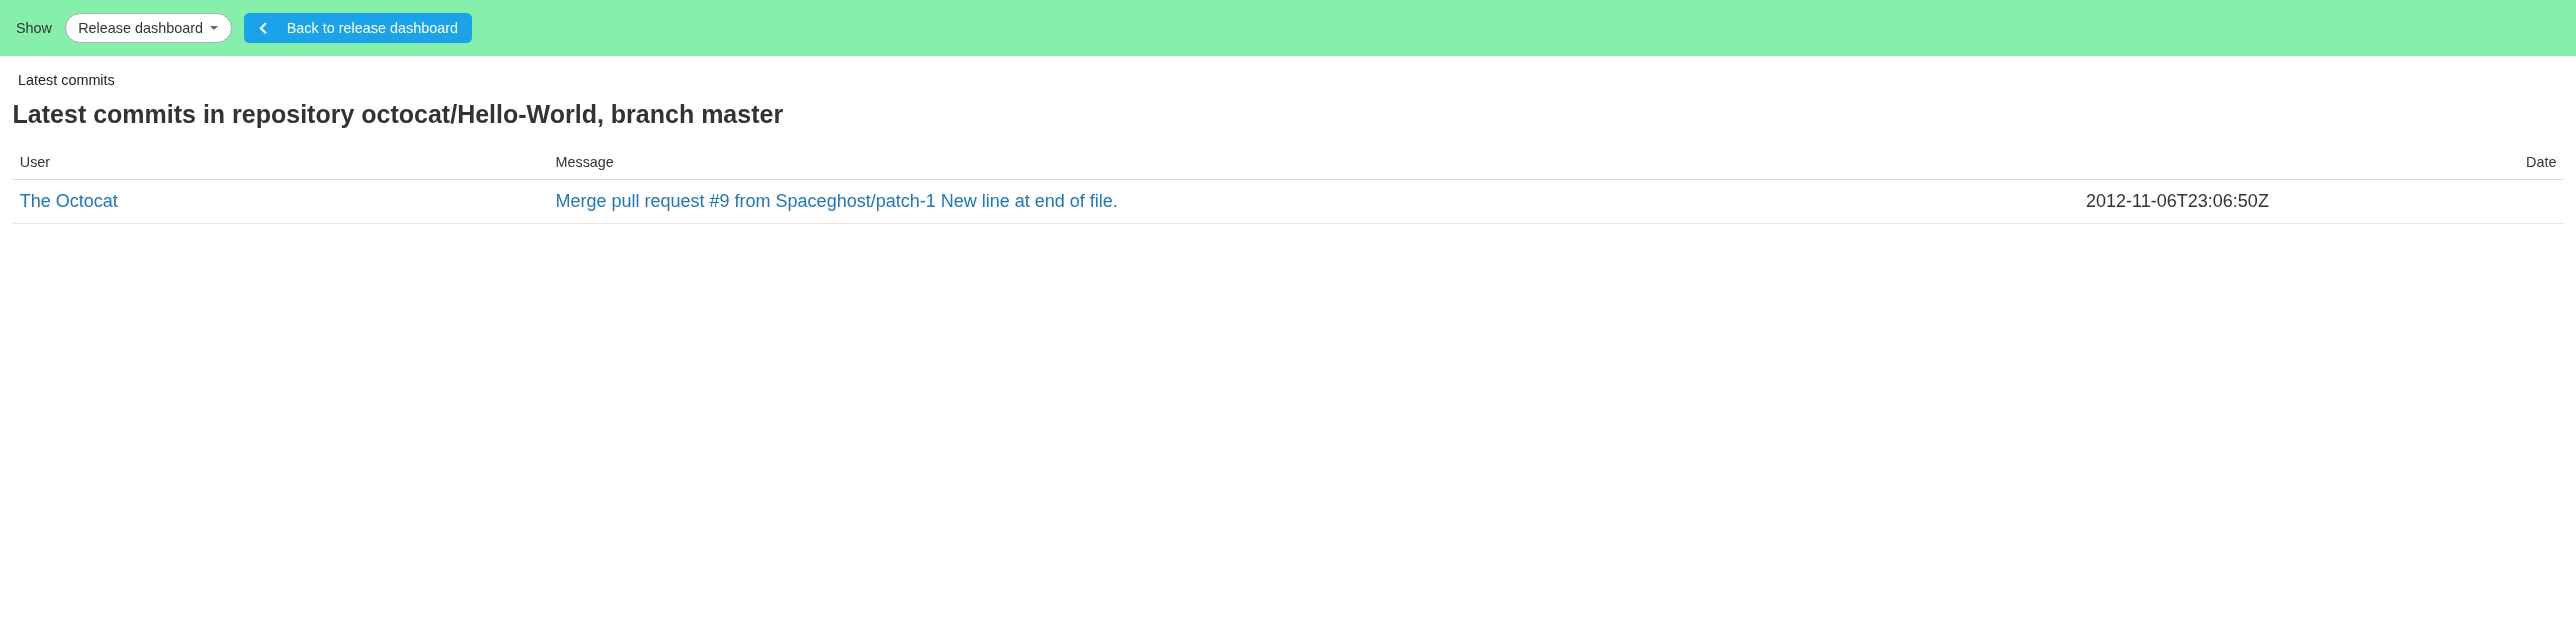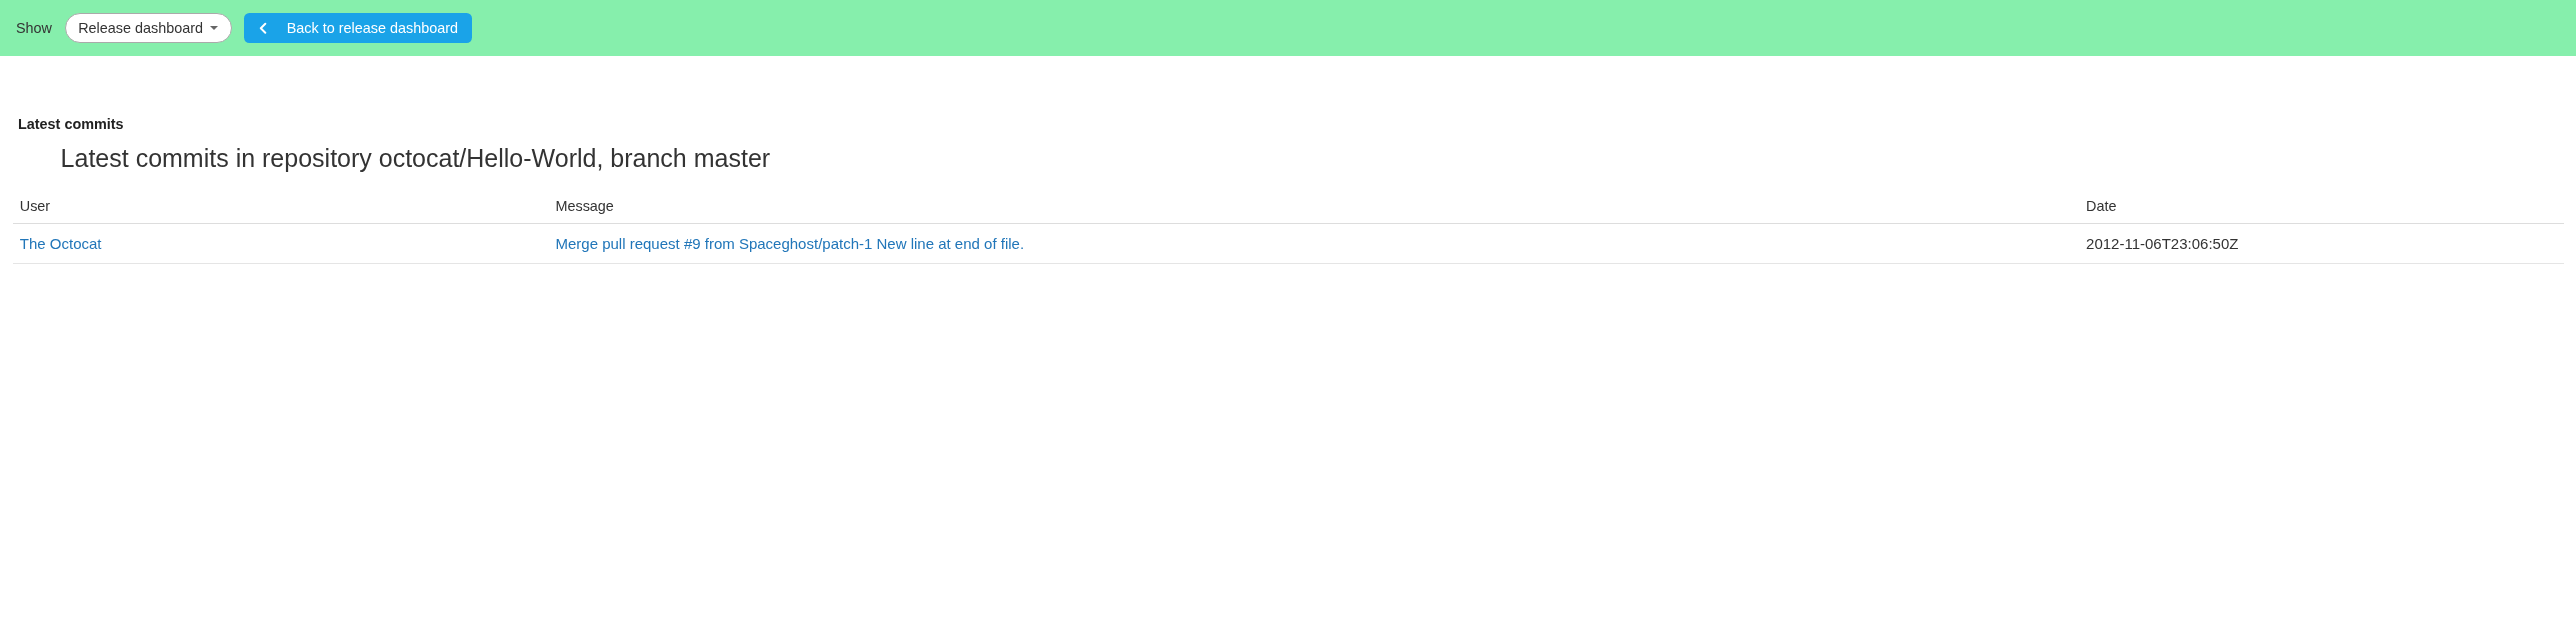--- a/index.html
+++ b/index.html
@@ -4,29 +4,29 @@
 <style>
 * { margin: 0; padding: 0; box-sizing: border-box; }
 body { font-family: -apple-system, BlinkMacSystemFont, "Segoe UI", Helvetica, Arial, sans-serif; background: #fff; color: #333; font-size: 14.4px; }
 .toolbar { background: #86efac; padding: 12.6px 16px; display: flex; align-items: center; gap: 12.6px; }
 .show-label { font-size: 14.4px; color: #333; }
 .dropdown { display: inline-flex; align-items: center; gap: 7.2px; background: #fff; border: 0.9px solid #aaa; border-radius: 15px; padding: 6.3px 12.6px; font-size: 14.4px; color: #333; cursor: pointer; }
 .dropdown .caret { width: 0; height: 0; border-left: 4.5px solid transparent; border-right: 4.5px solid transparent; border-top: 4.5px solid #666; }
 .btn-primary { display: inline-flex; align-items: center; gap: 19px; background: #1aa3e8; color: #fff; border: none; border-radius: 5.4px; padding: 7.2px 14.4px; font-size: 14.4px; cursor: pointer; }
 .btn-primary .chev { display: inline-block; }
 .btn-primary .chev svg { display: block; }
-.tab-title { padding: 16px 18px 5.4px; font-size: 14.4px; font-weight: 700; color: #222; margin-top: 44px; }
-.heading { padding: 7.2px 12.6px 16px; font-size: 25px; font-weight: 400; color: #333; margin-left: 48px; }
+.tab-title { padding: 16px 18px 5.4px; font-size: 14.4px; font-weight: 400; color: #222; }
+.heading { padding: 7.2px 12.6px 16px; font-size: 25px; font-weight: 700; color: #333; }
 table { width: calc(100% - 25px); margin: 0 12.6px; border-collapse: collapse; }
 thead th { text-align: left; font-weight: 400; font-size: 14.4px; color: #333; padding: 9px 7.2px; border-bottom: 1.8px solid #ddd; }
-tbody td { padding: 10.8px 7.2px; border-bottom: 0.9px solid #e5e5e5; font-size: 15px; }
+tbody td { padding: 10.8px 7.2px; border-bottom: 0.9px solid #e5e5e5; font-size: 18px; }
 tbody td a { color: #2176b9; text-decoration: none; }
 .col-user { width: 21%; }
 .col-msg { width: 60%; }
-.col-date { width: 19%; }
+.col-date { width: 19%; text-align: right; }
 </style>
 </head>
 <body>
 
 <div class="toolbar">
   <span class="show-label">Show</span>
   <div class="dropdown">
     <span>Release dashboard</span>
     <span class="caret"></span>
   </div>

